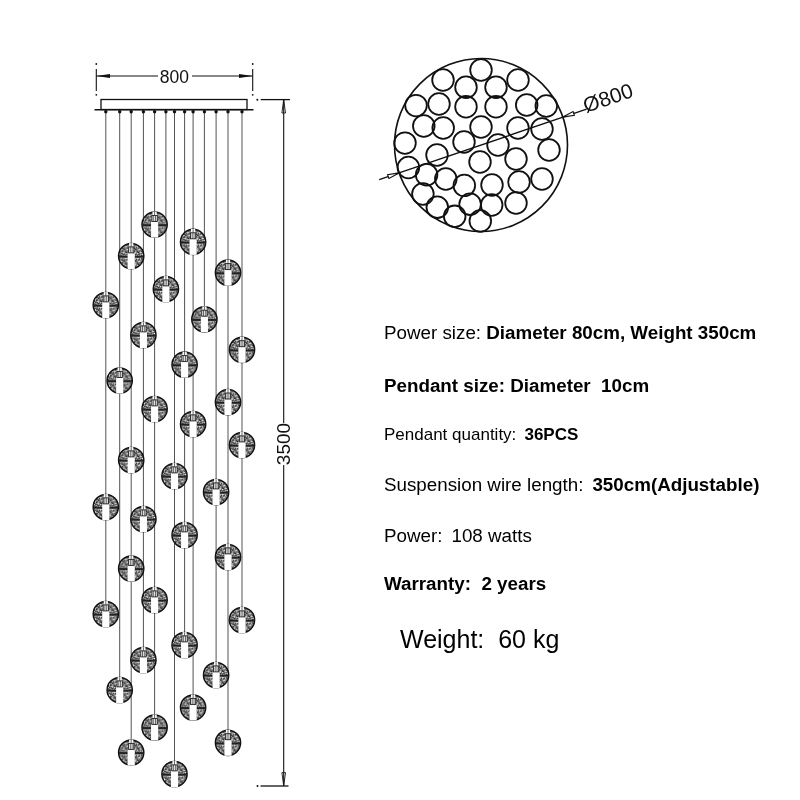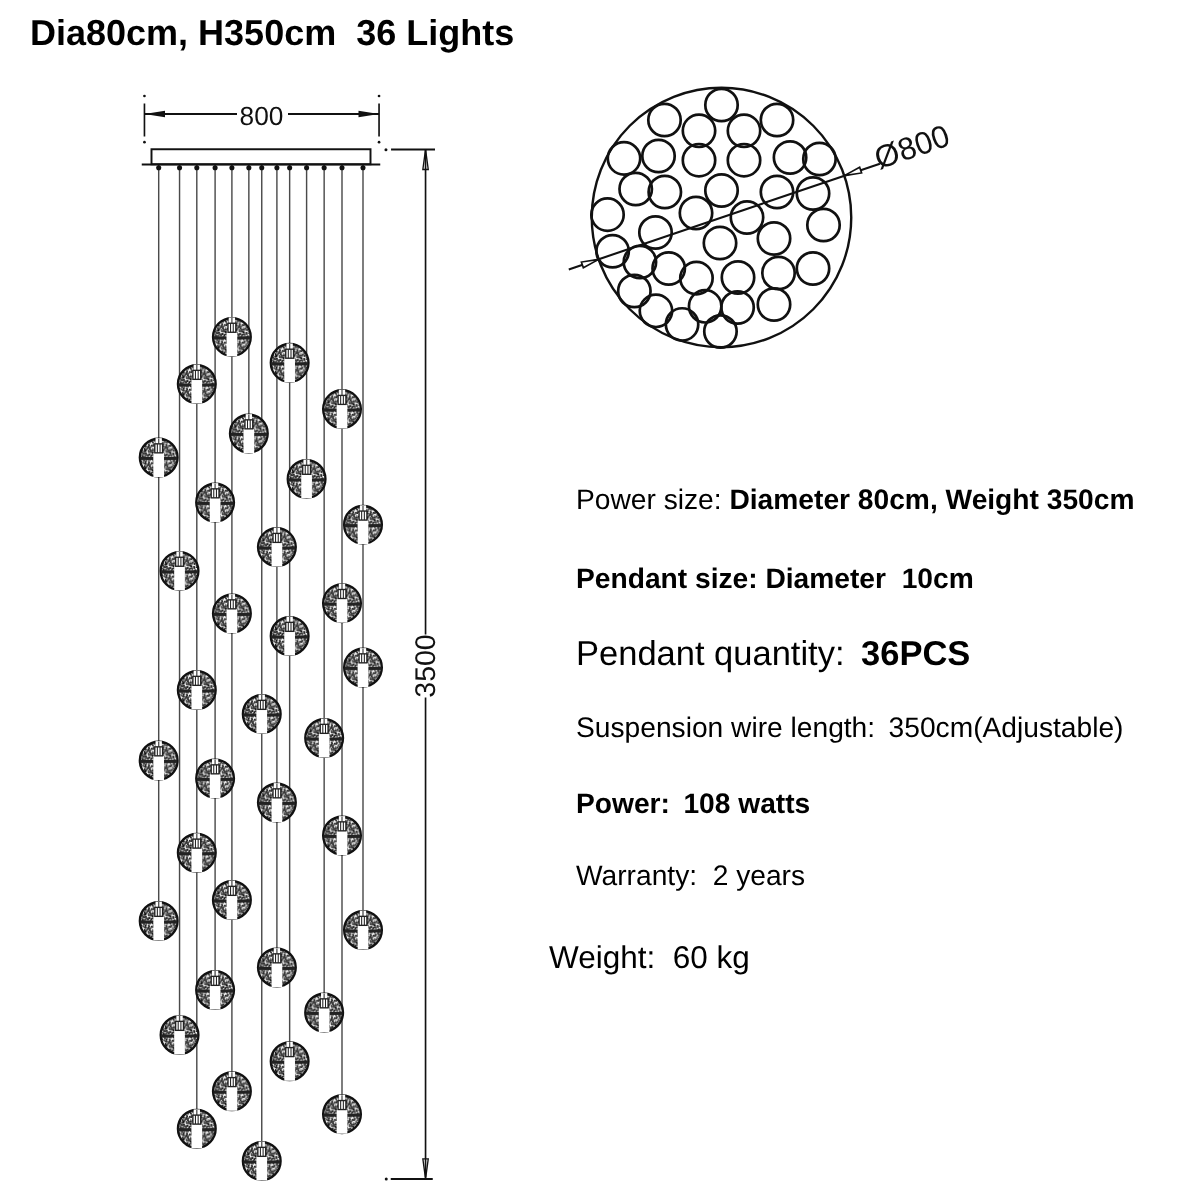--- a/index.html
+++ b/index.html
@@ -2,21 +2,20 @@
 <html><head>
 <meta charset="utf-8">
 <style>
 html,body{margin:0;padding:0;width:800px;height:800px;background:#fff;
 font-family:"Liberation Sans",sans-serif;color:#000;overflow:hidden}
 #page{position:relative;width:800px;height:800px}
 </style>
 </head>
 <body>
 <div id="page">
-<div style="position:absolute;left:20px;top:11.4px;font-size:24px;font-weight:700;line-height:24px;white-space:pre">Dia80cm, H350cm  36 Lights</div>
 <svg width="800" height="800" viewBox="0 0 800 800" style="position:absolute;left:0;top:0">
 <defs>
 <pattern id="sp" patternUnits="userSpaceOnUse" width="11.7" height="11.7">
           <rect width="11.7" height="11.7" fill="#fff"></rect>
           <circle cx="0.44" cy="0.25" r="0.73" fill="#111"></circle>
           <circle cx="2.28" cy="0.18" r="0.70" fill="#444"></circle>
           <circle cx="2.92" cy="0.17" r="0.65" fill="#222"></circle>
           <circle cx="4.08" cy="0.55" r="0.79" fill="#111"></circle>
           <circle cx="6.32" cy="0.77" r="0.70" fill="#111"></circle>
           <circle cx="7.21" cy="0.52" r="0.84" fill="#111"></circle>
@@ -229,18 +228,18 @@
 <circle cx="516" cy="203" r="10.8" fill="none" stroke="#111" stroke-width="1.8"></circle>
 <circle cx="454.7" cy="216.3" r="10.8" fill="none" stroke="#111" stroke-width="1.8"></circle>
 <circle cx="480.3" cy="221.0" r="10.8" fill="none" stroke="#111" stroke-width="1.8"></circle>
 <line x1="379.2" y1="179.6" x2="586.6" y2="109.1" stroke="#111" stroke-width="1.4"></line>
 <polygon points="399.1,172.9 388.9,178.5 387.6,174.7" fill="#fff" stroke="#111" stroke-width="1.1"></polygon>
 <polygon points="562.9,117.1 573.1,111.5 574.4,115.3" fill="#fff" stroke="#111" stroke-width="1.1"></polygon>
 <text x="0" y="0" font-size="21" fill="#111" font-family="Liberation Sans, sans-serif" transform="translate(586,113) rotate(-18.8)">Ø800</text>
 </svg>
 <div style="position:absolute;left:384px;top:324.0px;font-size:18.8px;line-height:18.8px;white-space:pre"><span style="font-weight:400">Power size: </span><span style="font-weight:700">Diameter 80cm, Weight 350cm</span></div>
 <div style="position:absolute;left:384px;top:376.6px;font-size:18.8px;line-height:18.8px;white-space:pre"><span style="font-weight:700">Pendant size: Diameter  10cm</span></div>
-<div style="position:absolute;left:384px;top:425.8px;font-size:23px;line-height:18.8px;white-space:pre"><span style="font-weight:400">Pendant quantity:  </span><span style="font-weight:700">36PCS</span></div>
-<div style="position:absolute;left:384px;top:475.9px;font-size:18.8px;line-height:18.8px;white-space:pre"><span style="font-weight:400">Suspension wire length:  </span><span style="font-weight:400">350cm(Adjustable)</span></div>
-<div style="position:absolute;left:384px;top:527.0px;font-size:18.8px;line-height:18.8px;white-space:pre"><span style="font-weight:700">Power:  108 watts</span></div>
-<div style="position:absolute;left:384px;top:574.5px;font-size:18.8px;line-height:18.8px;white-space:pre"><span style="font-weight:400">Warranty:  2 years</span></div>
-<div style="position:absolute;left:366px;top:629.9px;font-size:21px;line-height:18.8px;white-space:pre"><span style="font-weight:400">Weight:  60 kg</span></div>
+<div style="position:absolute;left:384px;top:425.8px;font-size:17px;line-height:18.8px;white-space:pre"><span style="font-weight:400">Pendant quantity:  </span><span style="font-weight:700">36PCS</span></div>
+<div style="position:absolute;left:384px;top:475.9px;font-size:18.8px;line-height:18.8px;white-space:pre"><span style="font-weight:400">Suspension wire length:  </span><span style="font-weight:700">350cm(Adjustable)</span></div>
+<div style="position:absolute;left:384px;top:527.0px;font-size:18.8px;line-height:18.8px;white-space:pre"><span style="font-weight:400">Power:  108 watts</span></div>
+<div style="position:absolute;left:384px;top:574.5px;font-size:18.8px;line-height:18.8px;white-space:pre"><span style="font-weight:700">Warranty:  2 years</span></div>
+<div style="position:absolute;left:400px;top:629.9px;font-size:25px;line-height:18.8px;white-space:pre"><span style="font-weight:400">Weight:  60 kg</span></div>
 </div>
 
 </body></html>

